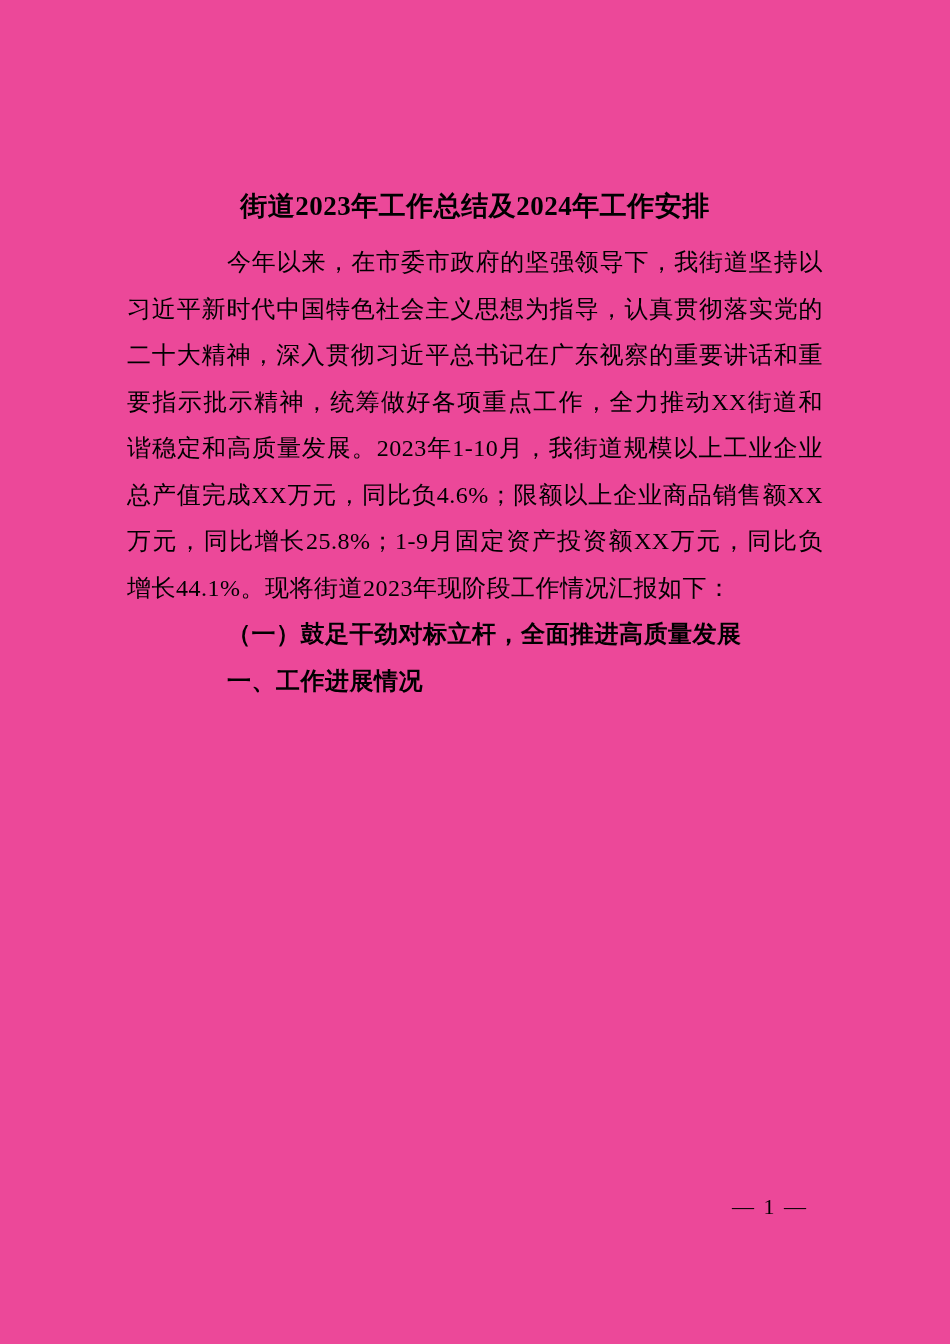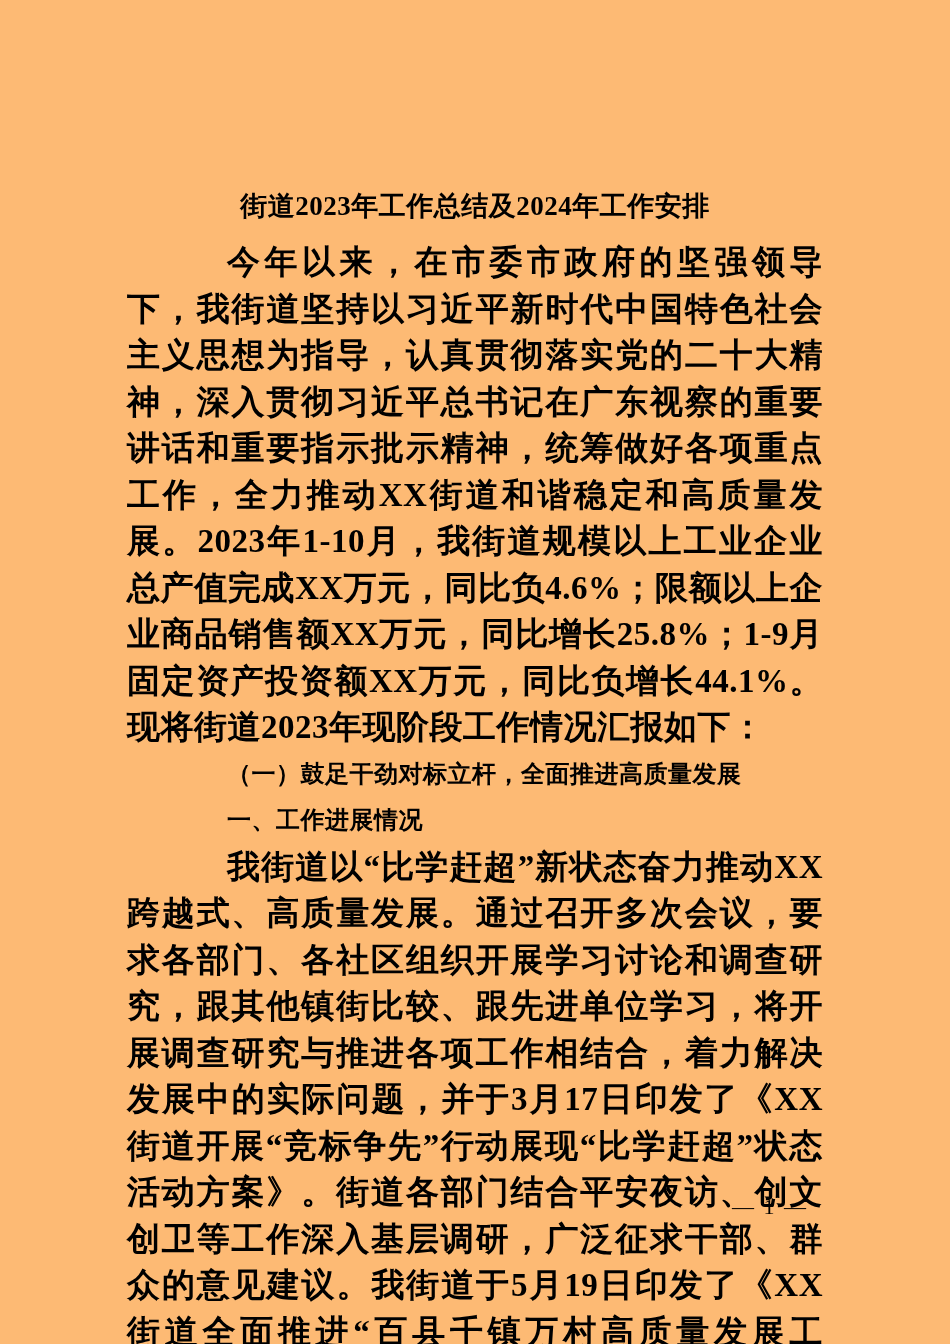--- a/index.html
+++ b/index.html
@@ -4,48 +4,47 @@
 <style>
   html, body {
     margin: 0;
     padding: 0;
     background: #ffffff;
   }
   .page {
     position: relative;
     width: 950px;
     height: 1344px;
-    background: #fdba74;
+    background: #ec4899;
     font-family: "Liberation Serif", "DejaVu Serif", serif;
     color: #000000;
     overflow: hidden;
   }
   .content {
     position: absolute;
     left: 127px;
     right: 127px;
     top: 183px;
   }
   .doc-title {
     margin: 0 0 10px 0;
     font-size: 27px;
     font-weight: bold;
     text-align: center;
     line-height: 46px;
     letter-spacing: 0.5px;
   }
   .para {
     margin: 0;
-    font-size: 33px;
+    font-size: 24px;
     line-height: 46.5px;
     text-align: justify;
     text-indent: 100px;
     letter-spacing: 0.5px;
     word-break: break-all;
-    font-weight: bold;
   }
   .para.heading {
     font-weight: bold;
     font-family: "Liberation Sans", "DejaVu Sans", sans-serif;
     font-size: 24px;
   }
   .page-number {
     position: absolute;
     right: 142px;
     top: 1192px;
@@ -60,17 +59,16 @@
 <div class="page">
   <div class="content">
     <h1 class="doc-title">街道2023年工作总结及2024年工作安排</h1>
 
     <p class="para">今年以来，在市委市政府的坚强领导下，我街道坚持以习近平新时代中国特色社会主义思想为指导，认真贯彻落实党的二十大精神，深入贯彻习近平总书记在广东视察的重要讲话和重要指示批示精神，统筹做好各项重点工作，全力推动XX街道和谐稳定和高质量发展。2023年1-10月，我街道规模以上工业企业总产值完成XX万元，同比负4.6%；限额以上企业商品销售额XX万元，同比增长25.8%；1-9月固定资产投资额XX万元，同比负增长44.1%。现将街道2023年现阶段工作情况汇报如下：</p>
 
     <p class="para heading">（一）鼓足干劲对标立杆，全面推进高质量发展</p>
 
     <p class="para heading">一、工作进展情况</p>
 
-    <p class="para">我街道以“比学赶超”新状态奋力推动XX跨越式、高质量发展。通过召开多次会议，要求各部门、各社区组织开展学习讨论和调查研究，跟其他镇街比较、跟先进单位学习，将开展调查研究与推进各项工作相结合，着力解决发展中的实际问题，并于3月17日印发了《XX街道开展“竞标争先”行动展现“比学赶超”状态活动方案》。街道各部门结合平安夜访、创文创卫等工作深入基层调研，广泛征求干部、群众的意见建议。我街道于5月19日印发了《XX街道全面推进“百县千镇万村高质量发展工程”促进城乡区域协调发展的实施方</p>
   </div>
 
   <div class="page-number">— 1 —</div>
 </div>
 
 </body></html>

